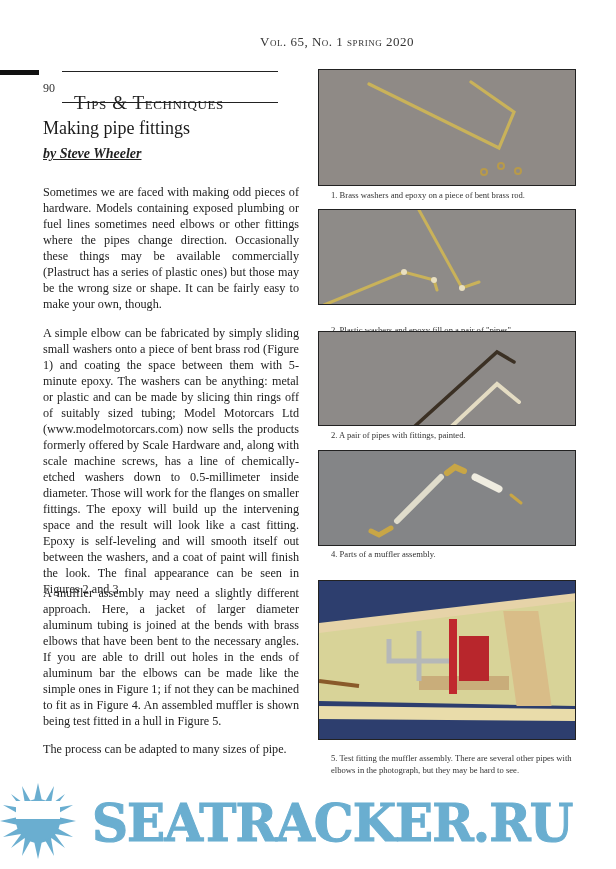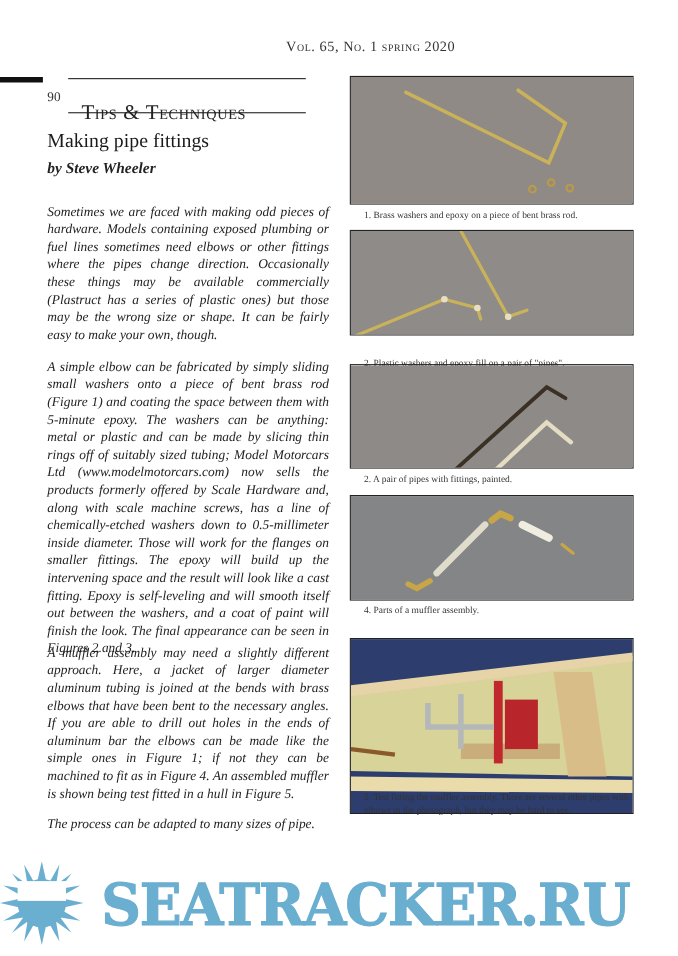--- a/index.html
+++ b/index.html
@@ -3,22 +3,22 @@
 <meta charset="utf-8">
 <style>
   html, body { margin:0; padding:0; background:#ffffff; }
   body { width:616px; height:869px; position:relative; overflow:hidden; font-family:"Liberation Serif","DejaVu Serif",serif; color:#1d1d1d; }
   .running-head { position:absolute; top:34px; left:0; width:616px; text-align:center; font-size:13px; font-variant:small-caps; letter-spacing:0.5px; color:#333;padding-left:29px; }
   .page-bar { position:absolute; top:70px; left:0; width:39px; height:5px; background:#111; }
   .page-num { position:absolute; top:81px; left:19px; font-size:12px; color:#333;margin-left:24px; }
   .section-rule { position:absolute; left:62px; width:216px; height:1px; background:#222; }
   .section-title { position:absolute; top:92px; left:74px; font-size:19px; font-variant:small-caps; letter-spacing:0.6px; color:#222; }
   .article-title { position:absolute; top:118px; left:43px; font-size:18px; color:#1a1a1a; }
-  .byline { position:absolute; top:146px; left:43px; font-size:14px; font-style:italic; font-weight:bold; color:#222; }
-  .para { position:absolute; left:43px; width:256px; font-size:12.2px; line-height:16px; text-align:justify; color:#222;font-style:italic; }
+  .byline { position:absolute; top:146px; left:43px; font-size:14px; font-style:italic; font-weight:bold; color:#222;text-decoration:underline; }
+  .para { position:absolute; left:43px; width:256px; font-size:12.2px; line-height:16px; text-align:justify; color:#222; }
   .figure { position:absolute; left:318px; width:258px; border:1px solid #222; box-sizing:border-box; overflow:hidden; }
   .caption { position:absolute; left:318px; width:258px; font-size:8.6px; line-height:12px; color:#333;margin-left:13px; }
   .fig svg { display:block; }
   .watermark { position:absolute; top:785px; left:0; width:616px; height:70px; }
   .wm-text { position:absolute; left:92px; top:8px; font-family:"DejaVu Serif",serif; font-weight:bold; font-size:50px; letter-spacing:-1px; color:#6aaed0; -webkit-text-stroke:1px #6aaed0; transform:scaleY(1.05); white-space:nowrap; }
 </style>
 </head>
 <body>
 
 <div class="running-head">Vol. 65, No. 1 spring 2020</div>
@@ -97,21 +97,21 @@
     <path d="M0 42 L258 12 L258 20 L0 52 Z" fill="#e6d3a8"></path>
     <rect x="180" y="30" width="35" height="95" fill="#d9bd88" transform="skewX(8)"></rect>
     <rect x="100" y="95" width="90" height="14" fill="#c9ad7a"></rect>
     <rect x="130" y="38" width="8" height="75" fill="#c0282e"></rect>
     <rect x="140" y="55" width="30" height="45" fill="#b8262c"></rect>
     <path d="M70 58 L70 80 L130 80" stroke="#b5b8b8" stroke-width="5" fill="none"></path>
     <path d="M100 50 L100 100" stroke="#b5b8b8" stroke-width="5"></path>
     <path d="M0 100 L40 105" stroke="#8a5a2a" stroke-width="4"></path>
   </svg>
 </div>
-<div class="caption" style="top:718px">5. Test fitting the muffler assembly. There are several other pipes with elbows in the photograph, but they may be hard to see.</div>
+<div class="caption" style="top:752px">5. Test fitting the muffler assembly. There are several other pipes with elbows in the photograph, but they may be hard to see.</div>
 
 <div class="watermark">
   <svg style="position:absolute;left:0;top:-2px" width="80" height="76" viewBox="0 0 80 76">
     <g fill="#6aaed0">
       <circle cx="38" cy="38" r="22"></circle>
       <polygon points="38,0 42,18 34,18"></polygon>
       <polygon points="38,76 42,58 34,58"></polygon>
       <polygon points="0,38 18,34 18,42"></polygon>
       <polygon points="76,38 58,34 58,42"></polygon>
       <polygon points="11,11 26,22 22,26"></polygon>

